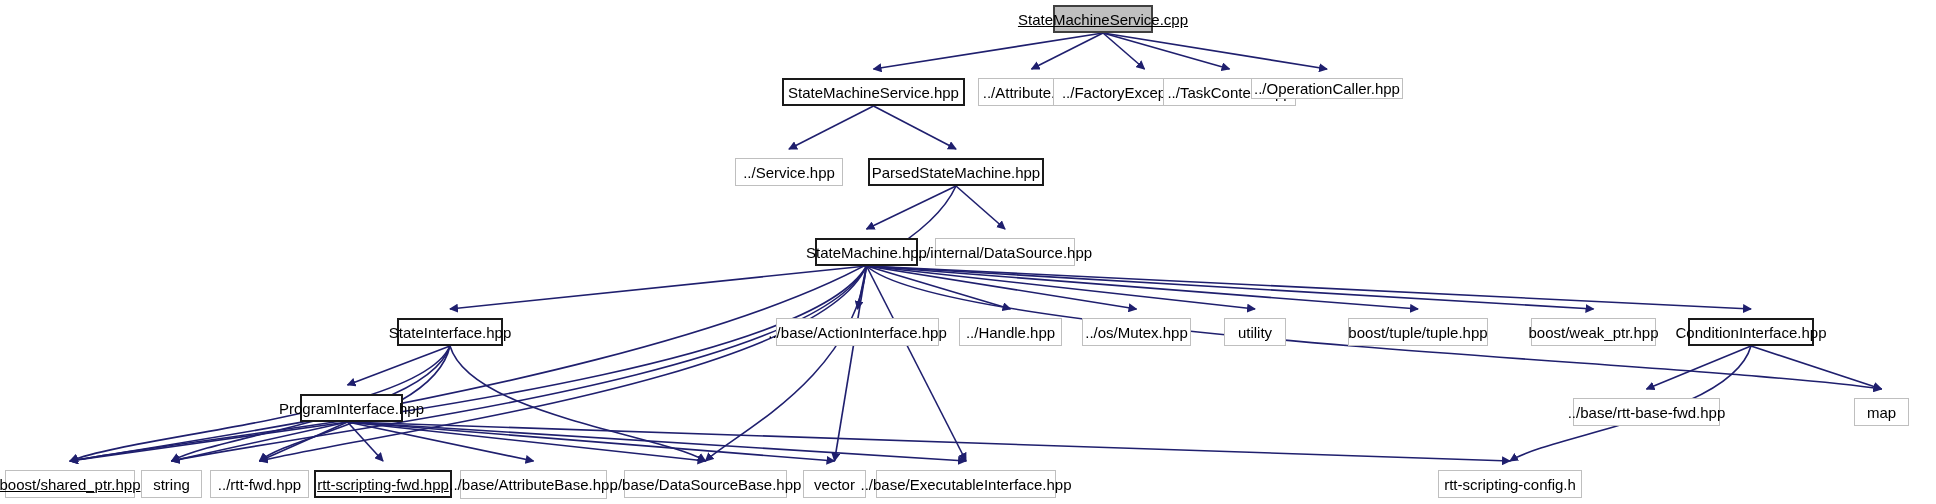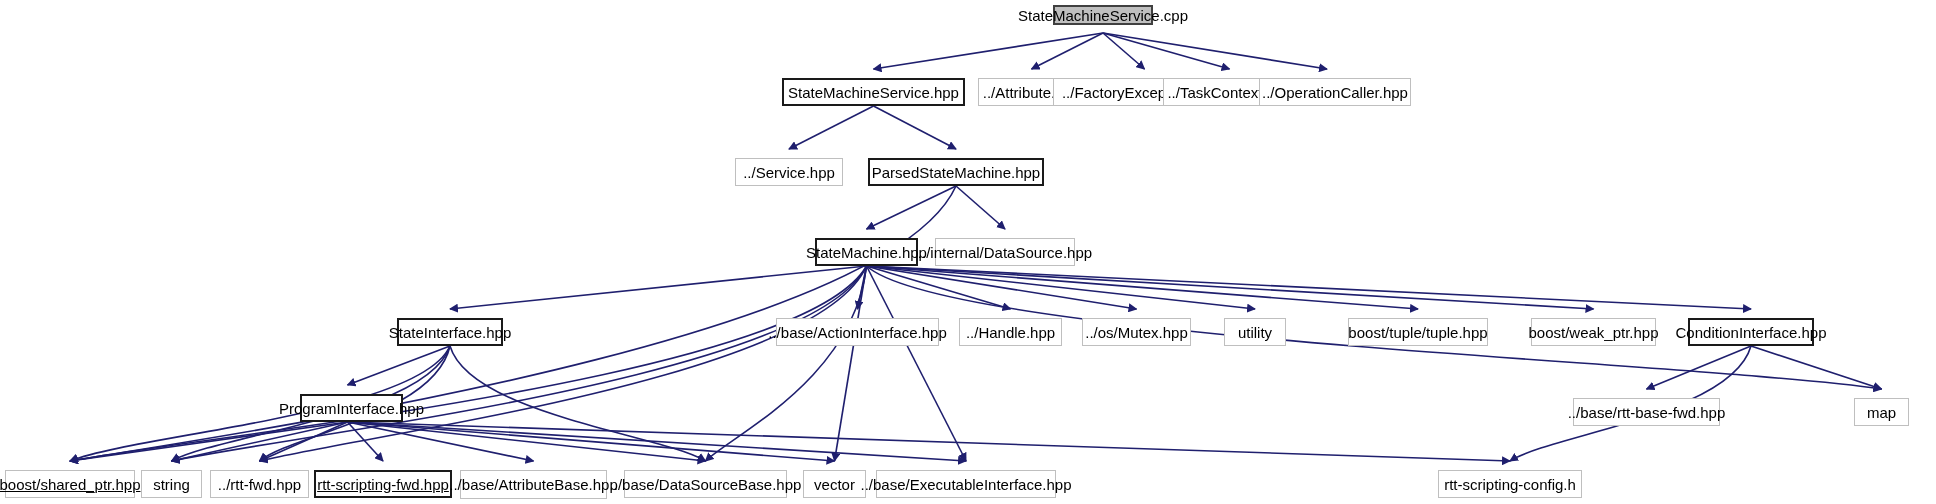--- a/index.html
+++ b/index.html
@@ -63,36 +63,36 @@
         <path d="M347.5,422 L259.5,461" fill="none" stroke="#1f1f6e" stroke-width="1.6" marker-end="url(#ah)"></path>
         <path d="M347.5,422 L383,461" fill="none" stroke="#1f1f6e" stroke-width="1.6" marker-end="url(#ah)"></path>
         <path d="M347.5,422 L533.5,461" fill="none" stroke="#1f1f6e" stroke-width="1.6" marker-end="url(#ah)"></path>
         <path d="M347.5,422 L705.5,461" fill="none" stroke="#1f1f6e" stroke-width="1.6" marker-end="url(#ah)"></path>
         <path d="M347.5,422 L834.5,461" fill="none" stroke="#1f1f6e" stroke-width="1.6" marker-end="url(#ah)"></path>
         <path d="M347.5,422 L966,461" fill="none" stroke="#1f1f6e" stroke-width="1.6" marker-end="url(#ah)"></path>
         <path d="M347.5,422 L1510,461" fill="none" stroke="#1f1f6e" stroke-width="1.6" marker-end="url(#ah)"></path>
       </g>
   </svg>
   <div id="nodes">
-      <div class="node root" style="left: 1053px; top: 5px; width: 100px; height: 20px;">
+      <div class="node root" style="left: 1053px; top: 5px; width: 100px; height: 28px; text-decoration: underline;">
         <span>StateMachineService.cpp</span>
       </div>
       <div class="node hdr" style="left: 782px; top: 78px; width: 183px; height: 28px;">
         <span>StateMachineService.hpp</span>
       </div>
       <div class="node sub" style="left: 978px; top: 78px; width: 107px; height: 28px;">
         <span>../Attribute.hpp</span>
       </div>
       <div class="node sub" style="left: 1053px; top: 78px; width: 183px; height: 28px;">
         <span>../FactoryExceptions.hpp</span>
       </div>
       <div class="node sub" style="left: 1163px; top: 78px; width: 133px; height: 28px;">
         <span>../TaskContext.hpp</span>
       </div>
-      <div class="node sub" style="left: 1251px; top: 78px; width: 152px; height: 28px; margin-left: 8px;">
+      <div class="node sub" style="left: 1251px; top: 78px; width: 152px; height: 21px;">
         <span>../OperationCaller.hpp</span>
       </div>
       <div class="node sub" style="left: 735px; top: 158px; width: 108px; height: 28px;">
         <span>../Service.hpp</span>
       </div>
       <div class="node hdr" style="left: 868px; top: 158px; width: 176px; height: 28px;">
         <span>ParsedStateMachine.hpp</span>
       </div>
       <div class="node hdr" style="left: 815px; top: 238px; width: 103px; height: 28px;">
         <span>StateMachine.hpp</span>

